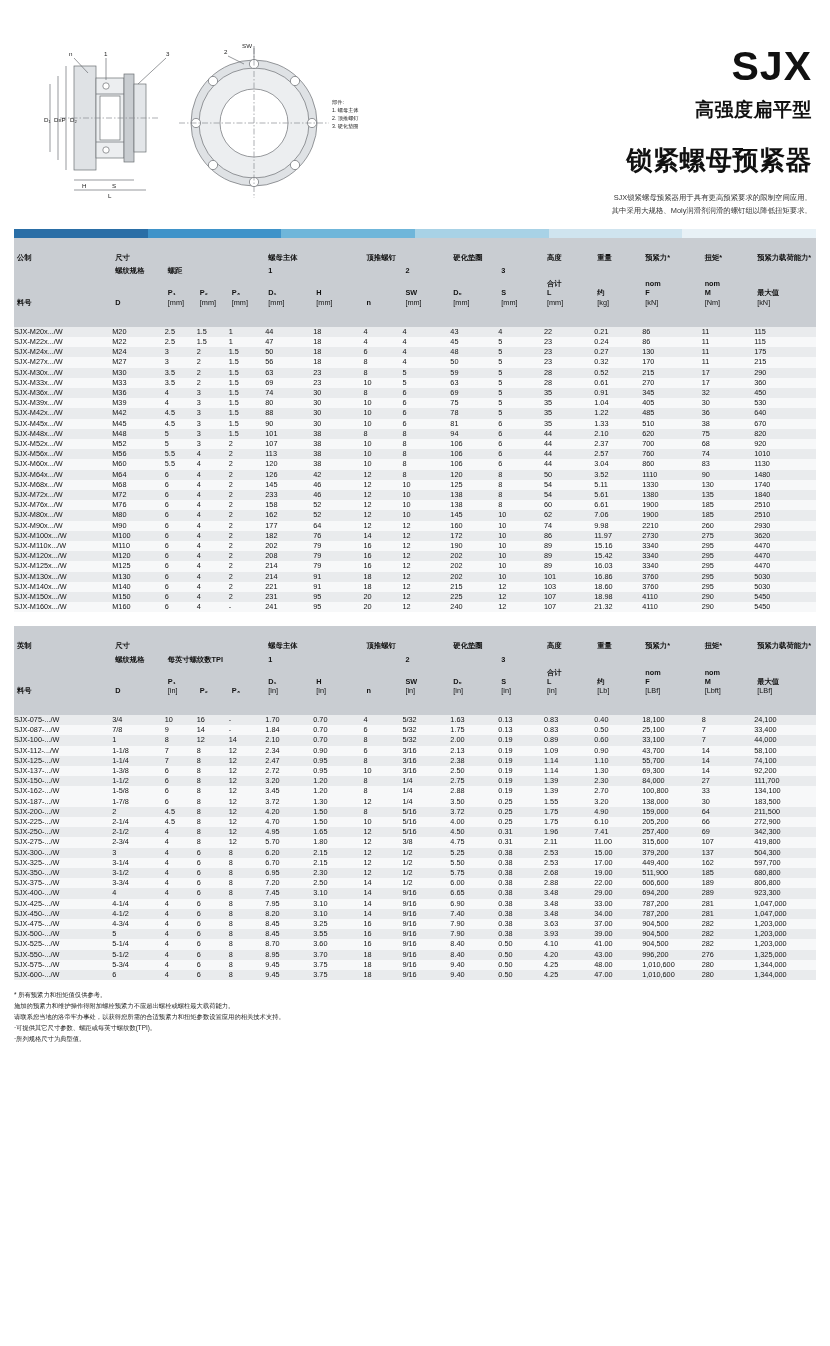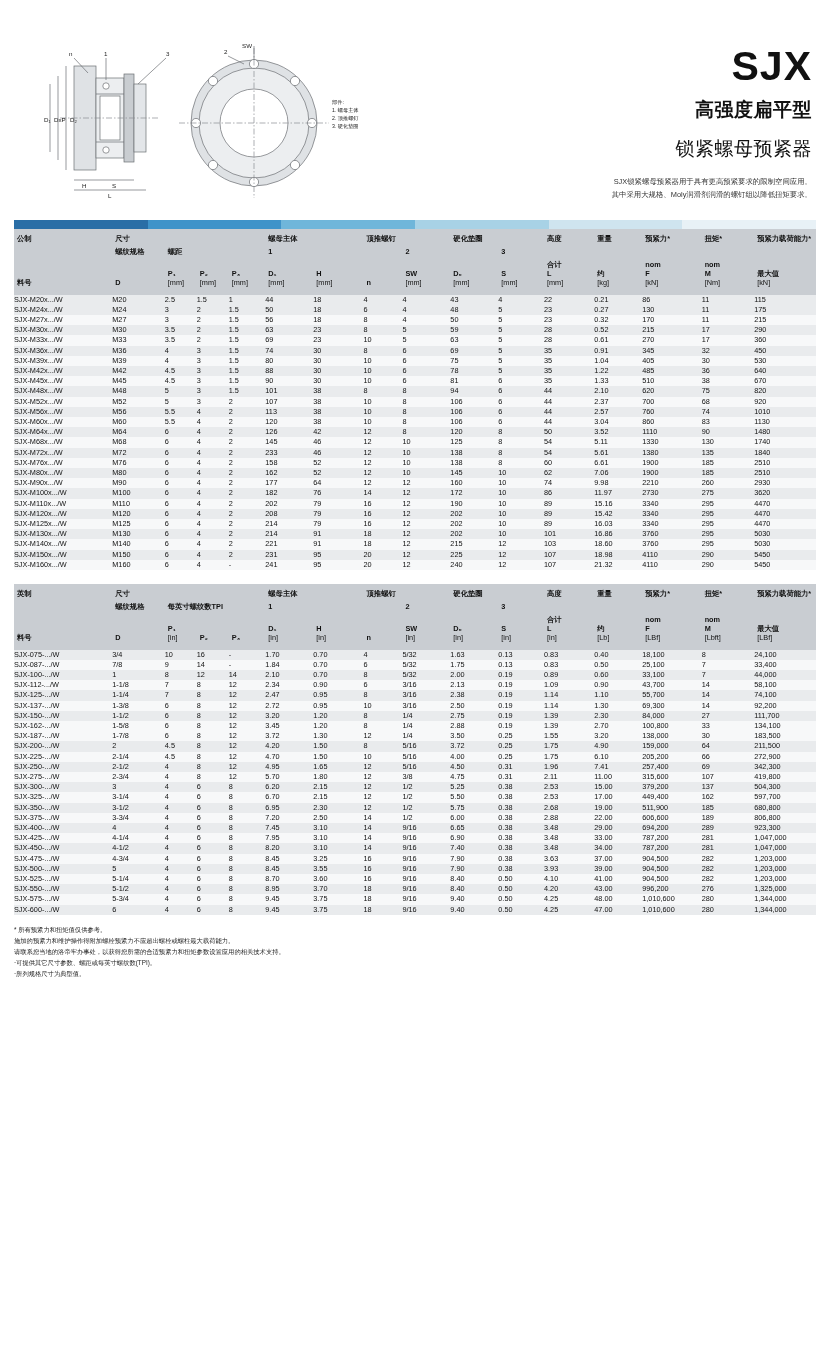--- a/index.html
+++ b/index.html
@@ -15,38 +15,38 @@
 
   
   .header { display:flex; justify-content:space-between; align-items:flex-start; }
   .drawings { width: 470px; position:relative; }
   .drawing-svg { display:block; }
   .legend { position:absolute; left: 318px; top: 80px; font-size:5.2px; line-height:1.55; color:#222; }
   .legend .lg-title { }
   .brandblock { width: 340px; text-align:right; padding-top: 28px; padding-right:4px; }
   .brand-title { font-size: 41px; font-weight:700; letter-spacing:1px; color:#111; line-height:1; }
   .brand-sub1 { font-size: 19px; font-weight:700; color:#111; margin-top:10px; letter-spacing:0.5px; }
-  .brand-sub2 { font-size: 19px; font-weight:400; color:#111; margin-top:13px; letter-spacing:0.5px; }
+  .brand-sub2 { font-size: 26px; font-weight:700; color:#111; margin-top:20px; letter-spacing:0.5px; }
   .brand-desc { font-size: 7.4px; color:#333; margin-top:14px; line-height:1.7; }
 
   
   .colorbar { display:flex; height: 9px; margin-top: 12px; width:100%; }
   .colorbar div { height:100%; }
 
   
   table { border-collapse: collapse; width:100%; table-layout: fixed; }
   .spec-table { font-size: 7.3px; margin-top:0; }
   .spec-table th, .spec-table td { padding:0; }
 
   thead tr.hrow1 th, thead tr.hrow2 th, thead tr.hrow3 th {
     background:#c9cdd2; color:#111; font-weight:700; text-align:left;
     vertical-align: bottom; padding: 2px 3px; font-size:7.3px; line-height:1.25;
   }
-  thead tr.hrow1 th { padding-top:5px;margin-top:34px; }
-  thead tr.hrow3 th { padding-bottom:7px; font-weight:700; }
+  thead tr.hrow1 th { padding-top:15px;margin-top:34px; }
+  thead tr.hrow3 th { padding-bottom:20px; font-weight:700; }
   thead tr.hrow2 th { font-weight:700;margin-top:23px; }
   .sub { font-weight:700; }
   .unit { font-weight:400; }
 
   tbody td { padding: 1.1px 3px; font-size: 7.3px; color:#111; line-height:1.4; white-space:nowrap; }
   tbody tr.odd td { background:#e9ebed; }
   tbody tr.even td { background:#f7f8f9; }
 
   .sep { height: 14px; }
 
@@ -228,20 +228,38 @@
           <td>4</td>
           <td>4</td>
           <td>43</td>
           <td>4</td>
           <td>22</td>
           <td>0.21</td>
           <td>86</td>
           <td>11</td>
           <td>115</td>
         </tr>
+        <tr class="even">
+          <td>SJX-M22x.../W</td>
+          <td>M22</td>
+          <td>2.5</td>
+          <td>1.5</td>
+          <td>1</td>
+          <td>47</td>
+          <td>18</td>
+          <td>4</td>
+          <td>4</td>
+          <td>45</td>
+          <td>5</td>
+          <td>23</td>
+          <td>0.24</td>
+          <td>86</td>
+          <td>11</td>
+          <td>115</td>
+        </tr>
         <tr class="odd">
           <td>SJX-M24x.../W</td>
           <td>M24</td>
           <td>3</td>
           <td>2</td>
           <td>1.5</td>
           <td>50</td>
           <td>18</td>
           <td>6</td>
           <td>4</td>

